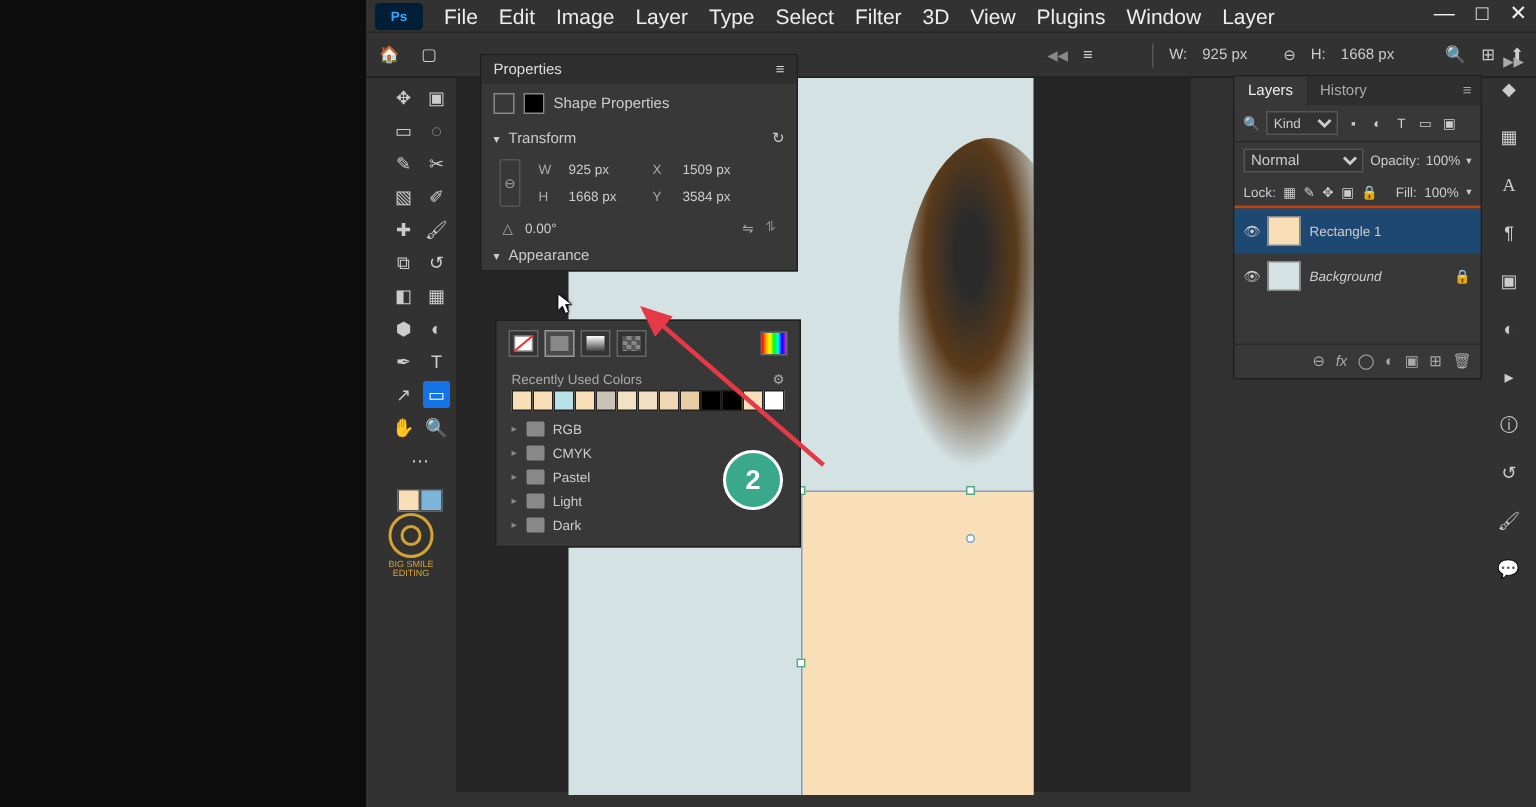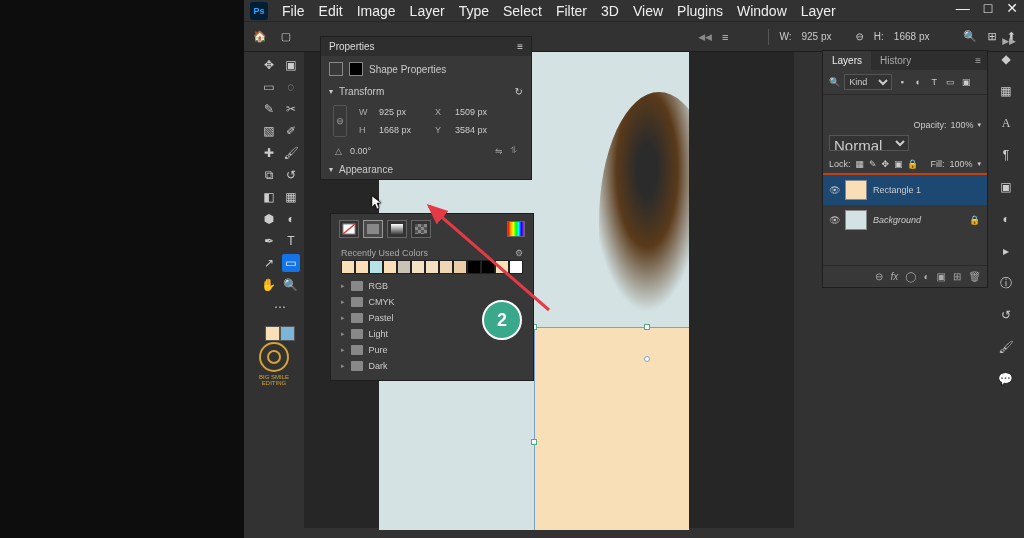--- a/index.html
+++ b/index.html
@@ -1,19 +1,19 @@
 <!DOCTYPE html>
 <html><head>
 <meta charset="utf-8">
 <style>
   * { box-sizing: border-box; margin: 0; padding: 0; font-family: "Segoe UI", Tahoma, sans-serif; }
   body { background: #0d0d0d; width: 1024px; height: 538px; overflow: hidden; position: relative; color: #ccc; font-size: 11px; }
   .app { position: absolute; left: 244px; top: 0; width: 780px; height: 538px; background: #323232; }
   .menubar { height: 22px; background: #323232; display: flex; align-items: center; padding-left: 6px; gap: 14px; border-bottom: 1px solid #262626; }
-  .menubar .ps { width: 18px; height: 18px; background: #001e36; border-radius: 3px; display: flex; align-items: center; justify-content: center; color: #31a8ff; font-size: 9px; font-weight: bold; }
+  .menubar .ps { width: 32px; height: 18px; background: #001e36; border-radius: 3px; display: flex; align-items: center; justify-content: center; color: #31a8ff; font-size: 9px; font-weight: bold; }
   .menubar span { color: #eee; font-size: 14px; cursor: default; }
   .winctrl { position: absolute; right: 6px; top: 0; display: flex; gap: 14px; color: #ccc; font-size: 12px; }
   .optbar { height: 30px; background: #323232; display: flex; align-items: center; padding: 0 8px; gap: 10px; border-bottom: 1px solid #1e1e1e; position: relative; }
   .optbar .ico { width: 16px; height: 16px; display: flex; align-items: center; justify-content: center; color: #ccc; }
   .optbar .sp { flex: 1; }
   .optbar .lbl { color: #ccc; font-size: 10px; }
   .optbar .numfield { background: transparent; border: none; color: #ccc; width: 44px; font-size: 10px; }
   .stage { position: absolute; left: 60px; top: 52px; right: 230px; bottom: 10px; background: #262626; }
   .canvas { position: absolute; left: 75px; top: 0; width: 310px; height: 478px; background: #d4e2e4; overflow: hidden; }
   .canvas .obj { position: absolute; left: 220px; top: 40px; width: 120px; height: 260px; background: radial-gradient(ellipse at 40% 30%, #2b2b2b 10%, #5a3a1a 30%, transparent 55%); border-radius: 50% 50% 40% 40%; }
@@ -60,21 +60,21 @@
   .fillPop .folder .fi { width:12px;height:10px;background:#888;border-radius:1px;position:relative; }
   
   .layPanel { position:absolute;right:36px;top:50px;width:166px;background:#383838;border:1px solid #1e1e1e;z-index:30; }
   .layPanel .tabs { display:flex;background:#2e2e2e;padding:0; }
   .layPanel .tabs span { padding:4px 9px;font-size:10px;color:#aaa;cursor:pointer; }
   .layPanel .tabs span.act { color:#eee;background:#383838; }
   .layPanel .filt { display:flex;align-items:center;gap:4px;padding:4px 6px;font-size:9px;color:#ccc;border-bottom:1px solid #2a2a2a; }
   .layPanel .filt select { background:#333;border:1px solid #555;color:#ccc;font-size:9px;height:16px;width:48px; }
   .layPanel .filt .ic { width:12px;height:12px;display:flex;align-items:center;justify-content:center; }
   .layPanel .blend { display:flex;align-items:center;gap:4px;padding:4px 6px;font-size:9px;color:#ccc; }
-  .layPanel .blend select { background:#333;border:1px solid #555;color:#ccc;font-size:15px;height:16px;flex:1;margin-top:36px; }
+  .layPanel .blend select { background:#333;border:1px solid #555;color:#ccc;font-size:10px;height:16px;flex:1; }
   .layPanel .lock { display:flex;align-items:center;gap:5px;padding:4px 6px;font-size:9px;color:#ccc;border-bottom:2px solid #c2410c; }
   .layPanel .layer { display:flex;align-items:center;gap:6px;padding:5px 6px;font-size:9px;color:#ccc; }
   .layPanel .layer.sel { background:#1d4872; }
   .layPanel .layer .th { width:22px;height:20px;background:#f8dfb8;border:1px solid #888; }
   .layPanel .layer .th.bg { background:#d4e2e4; }
   .layPanel .layer .eye { width:10px; }
   .layPanel .layer .nm { flex:1; }
   .layPanel .bot { display:flex;align-items:center;justify-content:flex-end;gap:7px;padding:5px 6px;border-top:1px solid #2a2a2a;color:#aaa;font-size:10px; }
   .rightstrip { position:absolute;right:6px;top:50px;width:24px;display:flex;flex-direction:column;gap:14px;align-items:center;z-index:10; }
   .rightstrip .ri { width:18px;height:18px;display:flex;align-items:center;justify-content:center;color:#ccc;font-size:12px;cursor:pointer; }
@@ -306,25 +306,20 @@
           <span>Pastel</span>
         </div>
         <div class="folder">
           <span class="ar">▸</span>
           <div class="fi"></div>
           <span>Light</span>
         </div>
         <div class="folder">
           <span class="ar">▸</span>
           <div class="fi"></div>
-          <span>Pure</span>
-        </div>
-        <div class="folder">
-          <span class="ar">▸</span>
-          <div class="fi"></div>
           <span>Dark</span>
         </div>
       </div>
   </div>
 
   <div class="layPanel">
     <div class="tabs">
       <span class="act">Layers</span>
       <span>History</span>
       <span style="flex:1"></span>

